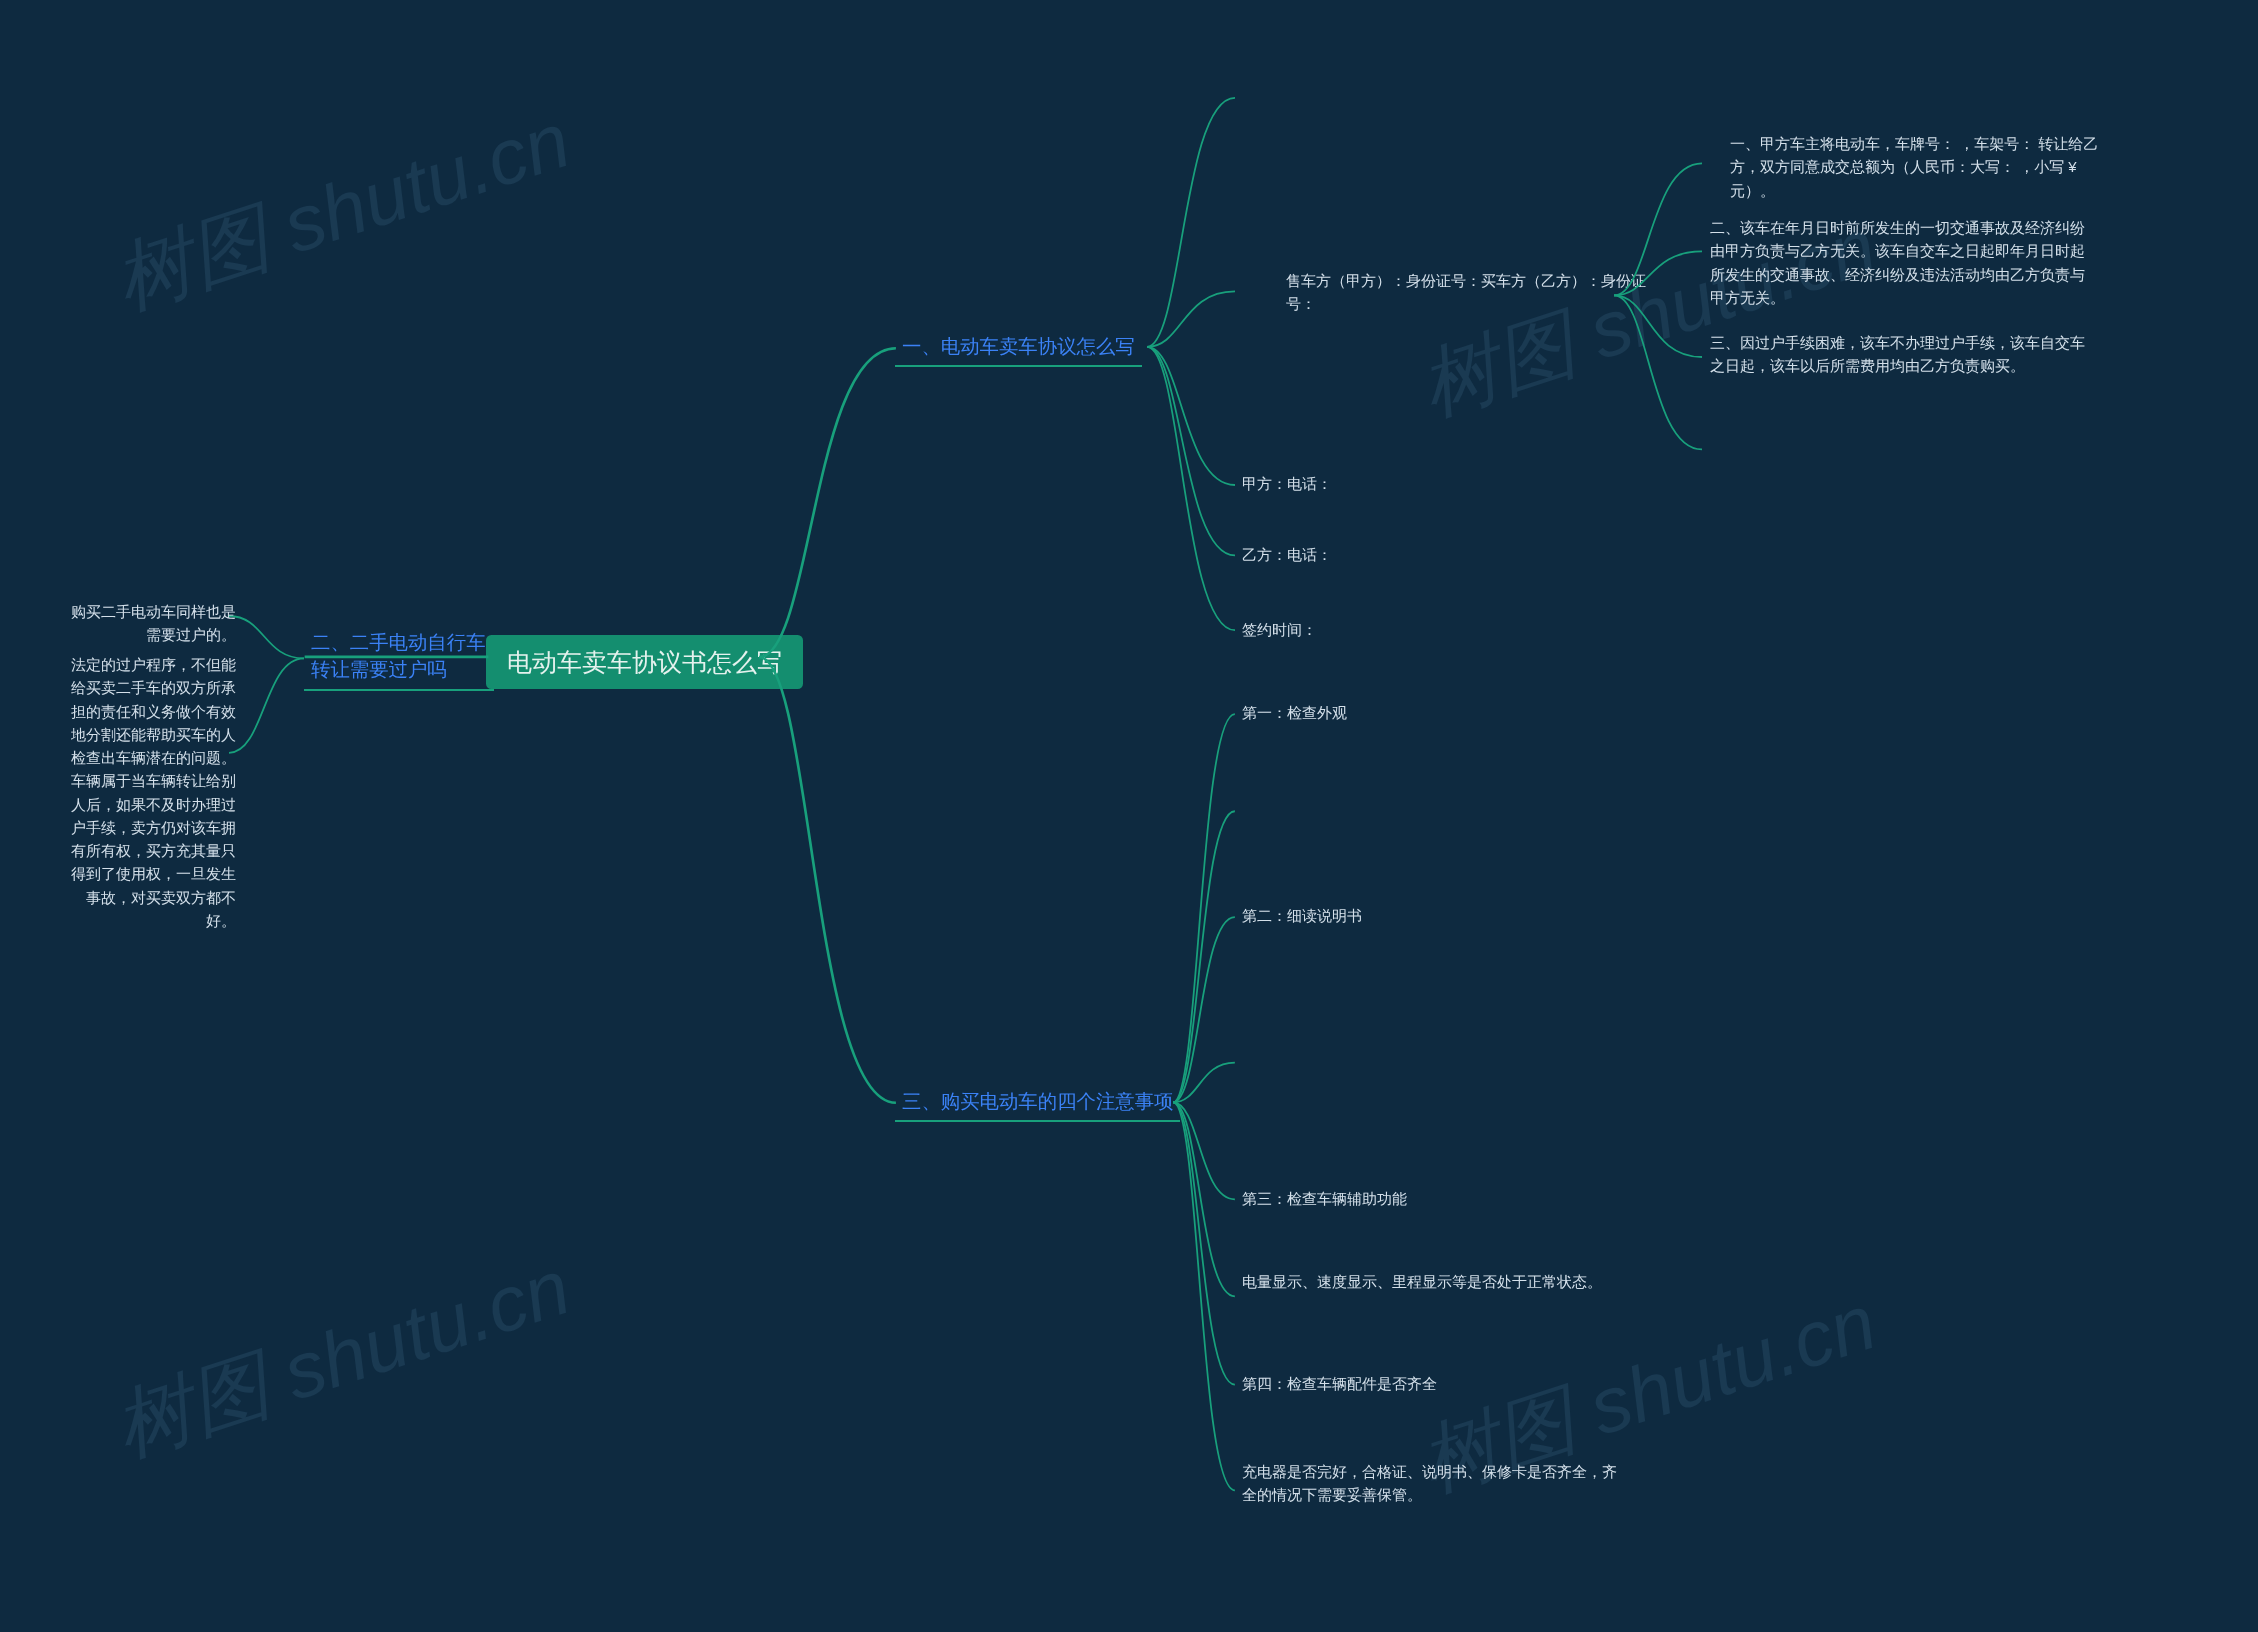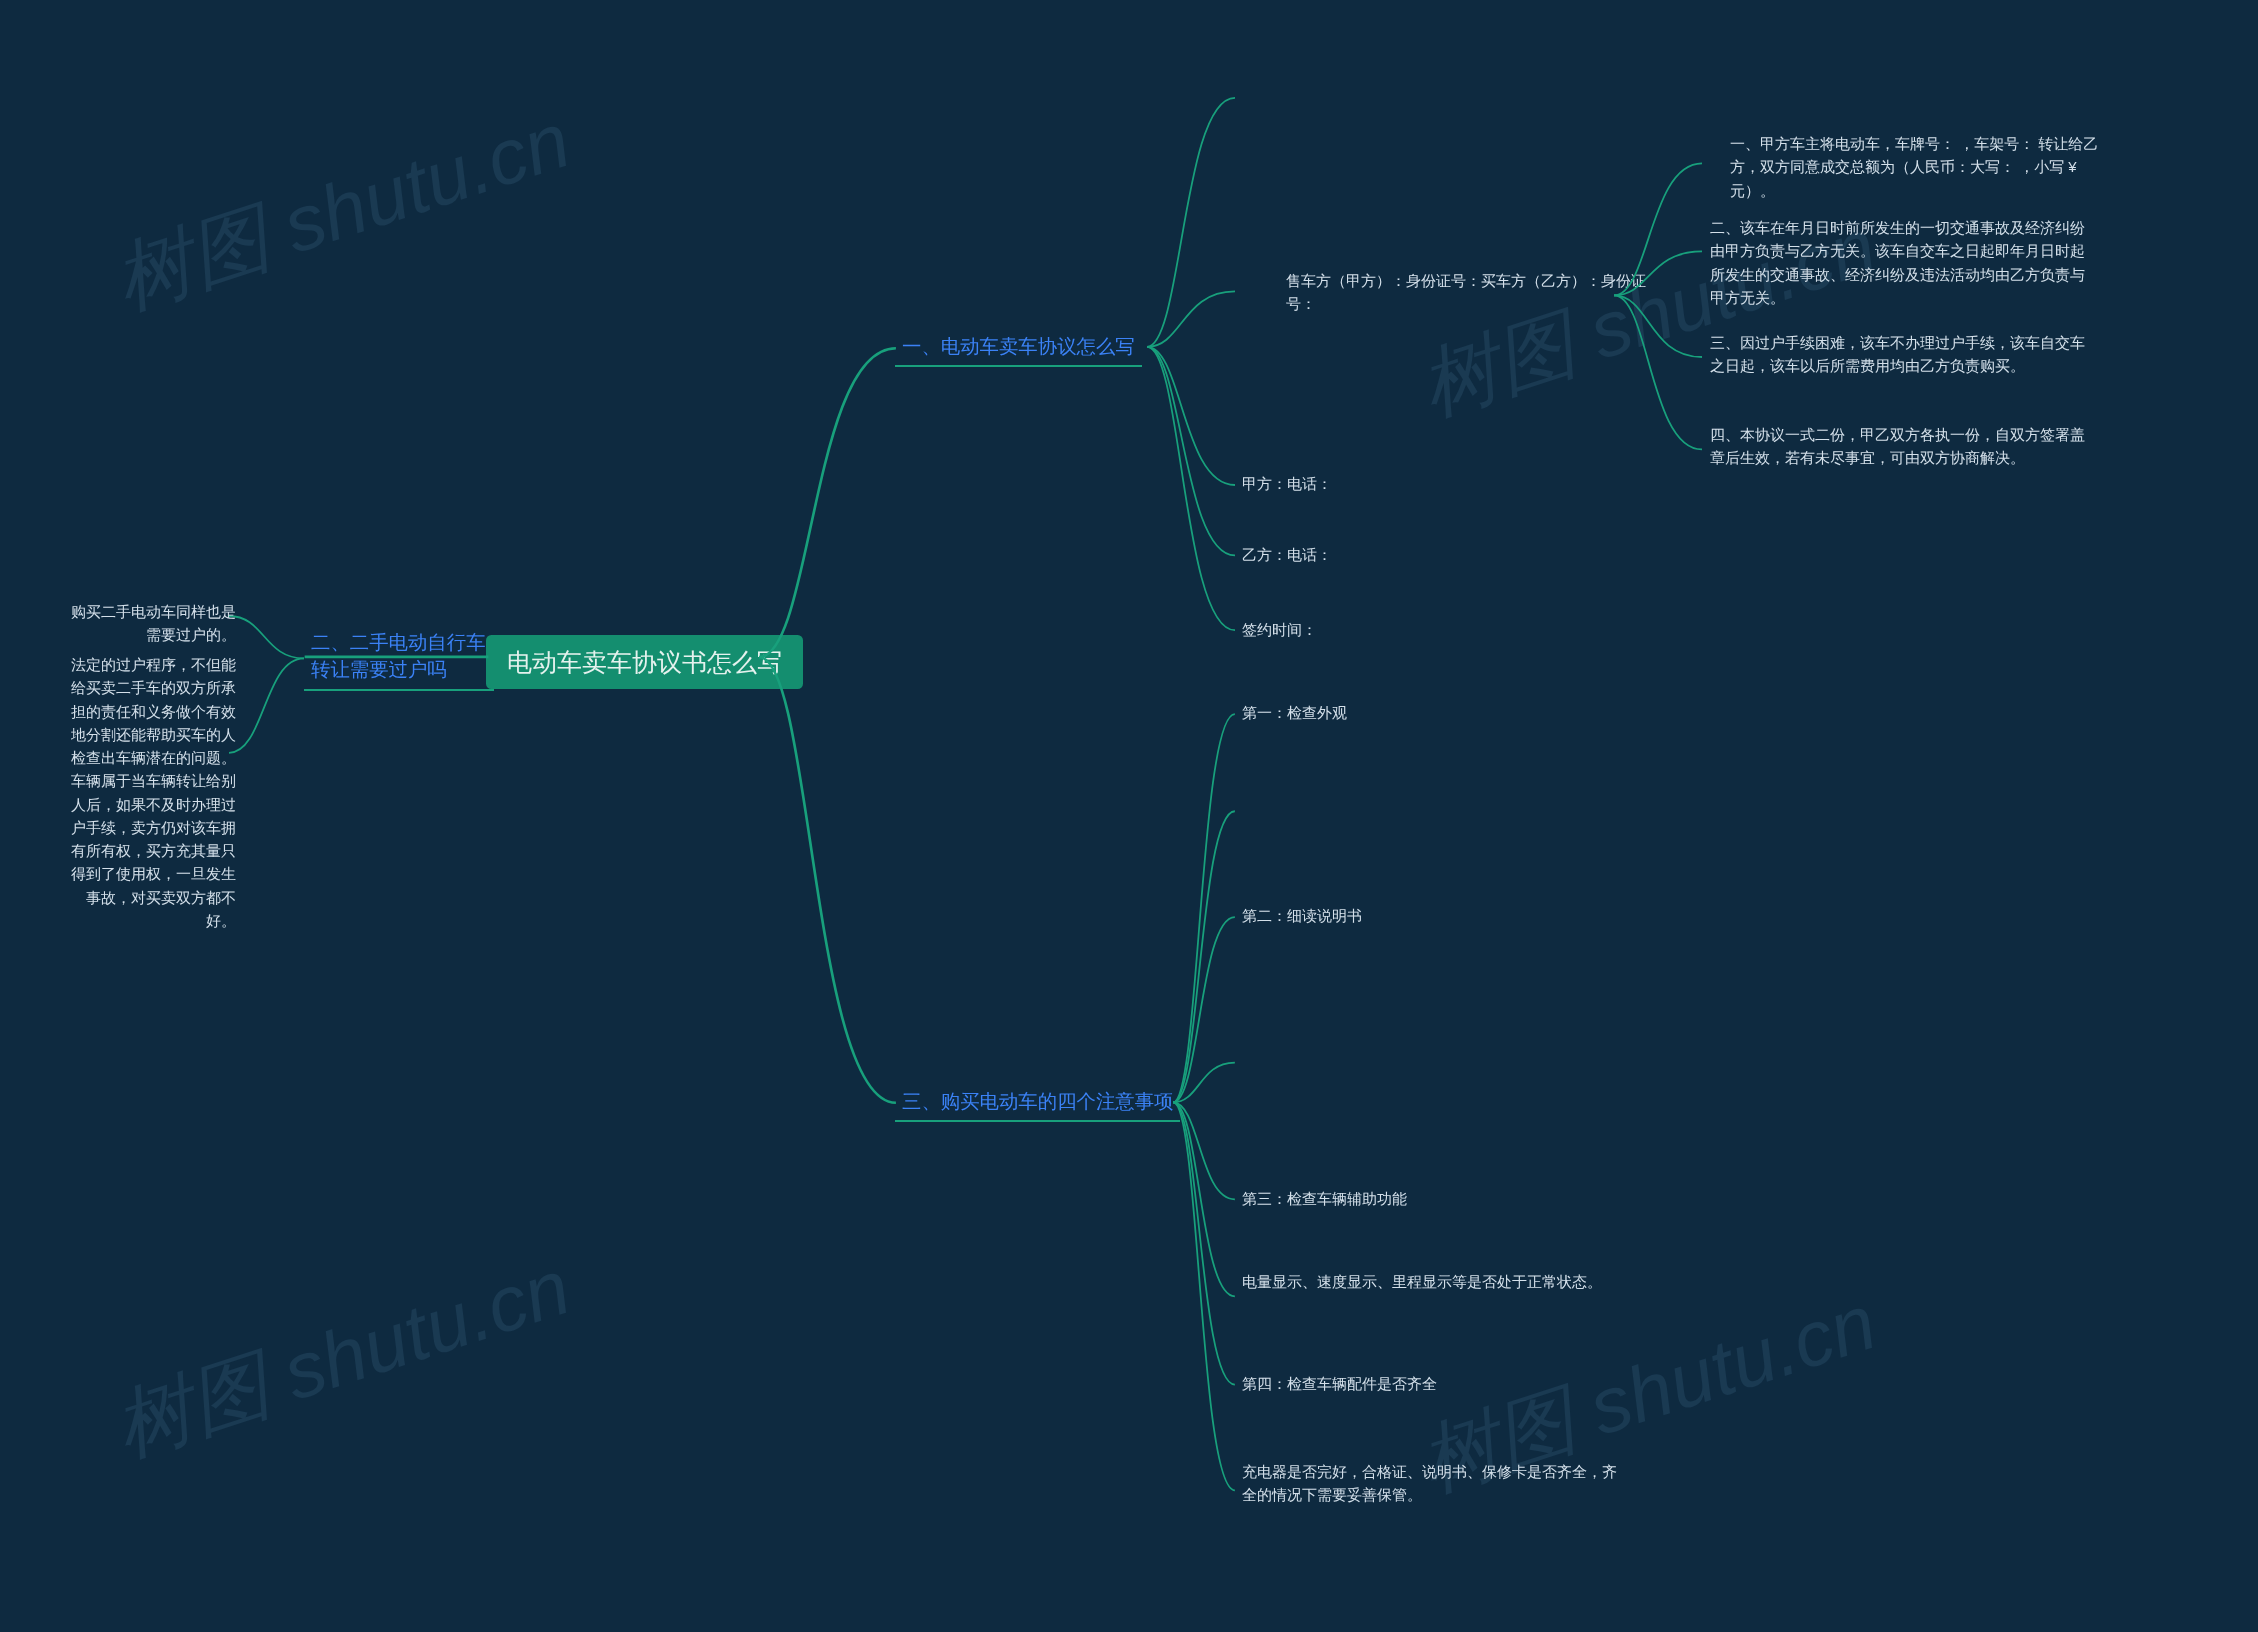--- a/index.html
+++ b/index.html
@@ -59,23 +59,20 @@
 
   <div class="node b2" style="left:1703px;top:132px;width:379px;margin-left:20px;">
       <span>一、甲方车主将电动车，车牌号：  ，车架号：  转让给乙方，双方同意成交总额为（人民币：大写：  ，小写 ¥ 元）。</span>
     </div>
   <div class="node b2" style="left:1703px;top:216px;width:379px;">
       <span>二、该车在年月日时前所发生的一切交通事故及经济纠纷由甲方负责与乙方无关。该车自交车之日起即年月日时起所发生的交通事故、经济纠纷及违法活动均由乙方负责与甲方无关。</span>
     </div>
   <div class="node b2" style="left:1703px;top:331px;width:379px;">
       <span>三、因过户手续困难，该车不办理过户手续，该车自交车之日起，该车以后所需费用均由乙方负责购买。</span>
     </div>
-  <div class="node b2" style="left:1703px;top:423px;width:379px;">
-      <span>四、本协议一式二份，甲乙双方各执一份，自双方签署盖章后生效，若有未尽事宜，可由双方协商解决。</span>
-    </div>
 
   <div class="node b2" style="left:1235px;top:472px;width:379px;">
       <span>甲方：电话：</span>
     </div>
   <div class="node b2" style="left:1235px;top:543px;width:379px;">
       <span>乙方：电话：</span>
     </div>
   <div class="node b2" style="left:1235px;top:618px;width:379px;">
       <span>签约时间：</span>
     </div>

